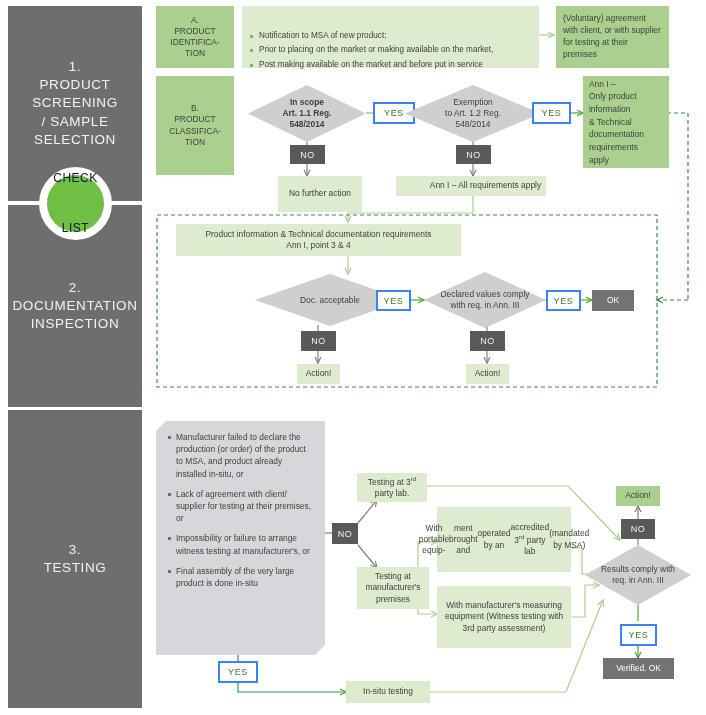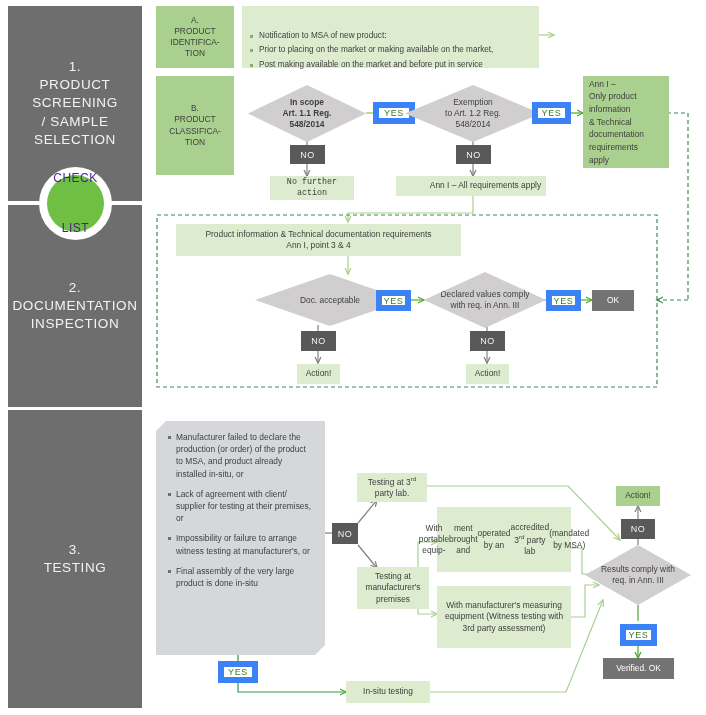--- a/index.html
+++ b/index.html
@@ -11,21 +11,21 @@
 
   
   .phase{background:#6E6E6E;color:#F2F2F2;display:flex;align-items:center;
          justify-content:center;text-align:center;font-size:13.5px;
          line-height:1.35;letter-spacing:.6px;}
   .phase-3{font-size:13.5px;}
 
   
   .checkwrap{border-radius:50%;background:#ffffff;display:flex;
              align-items:center;justify-content:center;}
-  .checkdot{border-radius:50%;background:#6FBF44;color:#4c1d95;
+  .checkdot{border-radius:50%;background:#6FBF44;color:#0f172a;
             display:flex;align-items:center;justify-content:center;
             text-align:center;font-size:12px;line-height:1.15;letter-spacing:.5px;gap:36px;}
 
   
   .box{display:flex;align-items:center;justify-content:center;text-align:center;
        color:#404040;font-size:8.4px;line-height:1.34;padding:3px 4px;}
   .green-mid{background:#A9D08E;}
   .green-pale{background:#DDEBCE;}
   .green-strong{background:#737373;color:#ffffff;font-size:8.4px;}
   .bullets{background:#DDEBCE;color:#404040;font-size:8.2px;line-height:1.5;
@@ -44,21 +44,21 @@
   .cond li:last-child{margin-bottom:0;}
   .cond li:before{content:"";position:absolute;left:0;top:5px;width:3px;height:3px;background:#6E6E6E;}
 
   
   .diamond{display:flex;align-items:center;justify-content:center;text-align:center;
            color:#3F3F3F;font-size:8.4px;line-height:1.3;
            background:#D0CECE;clip-path:polygon(50% 0,100% 50%,50% 100%,0 50%);}
   .dtext{max-width:72%;}
 
   
-  .yes{background:#ffffff;border:6px solid #3b82f6;color:#3C7D22;
+  .yes{background:#ffffff;border:2px solid #3b82f6;color:#3C7D22;
        display:flex;align-items:center;justify-content:center;
        font-size:9px;letter-spacing:.6px;}
   .no{background:#595959;color:#F2F2F2;display:flex;align-items:center;
       justify-content:center;font-size:9px;letter-spacing:.6px;}
 
   svg.lines{position:absolute;left:0;top:0;width:706px;height:715px;overflow:visible;}
   .sup{font-size:.74em;vertical-align:super;}
 </style>
 </head>
 <body>
@@ -178,20 +178,23 @@
   </div>
 
   <div class="abs bullets" style="left:242px;top:6px;width:297px;height:62px;">
     <ul>
       <li>Notification to MSA of new product:</li>
       <li>Prior to placing on the market or making available on the market,</li>
       <li>Post making available on the market and before put in service</li>
     </ul>
   </div>
 
+  <div class="abs box green-mid" style="left:556px;top:6px;width:113px;height:62px;text-align:left;justify-content:flex-start;padding:6px 7px;line-height:1.42;">
+    <span>(Voluntary) agreement with client, or with supplier for testing at their premises</span>
+  </div>
 
   <div class="abs box green-mid" style="left:156px;top:76px;width:78px;height:99px;">
     <span style="white-space:pre-line">B.
 PRODUCT
 CLASSIFICA-
 TION</span>
   </div>
 
   <div class="abs diamond" style="left:248px;top:85px;width:118px;height:57px;font-weight:bold;">
     <span class="dtext" style="white-space:pre-line">In scope
@@ -200,21 +203,21 @@
   </div>
 
   <div class="abs yes" style="left:373px;top:102px;width:42px;height:22px;">
     <span>YES</span>
   </div>
 
   <div class="abs no" style="left:290px;top:145px;width:35px;height:19px;">
     <span>NO</span>
   </div>
 
-  <div class="abs box green-pale" style="left:270px;top:176px;width:84px;height:24px;font-family:Liberation Mono, monospace;">
+  <div class="abs box green-pale" style="left:278px;top:176px;width:84px;height:36px;">
     <span>No further action</span>
   </div>
 
   <div class="abs diamond" style="left:405px;top:85px;width:136px;height:57px;">
     <span class="dtext" style="white-space:pre-line">Exemption
 to Art. 1.2 Reg.
 548/2014</span>
   </div>
 
   <div class="abs yes" style="left:532px;top:102px;width:39px;height:22px;">

